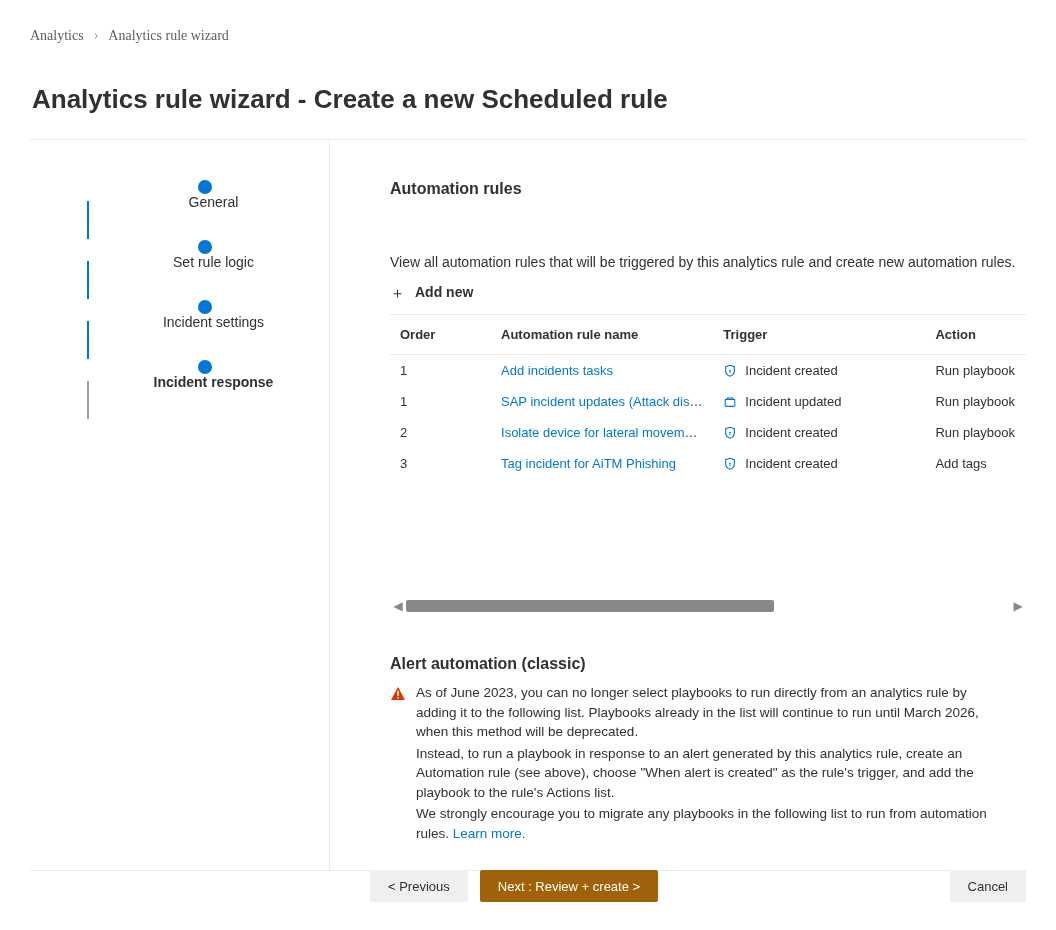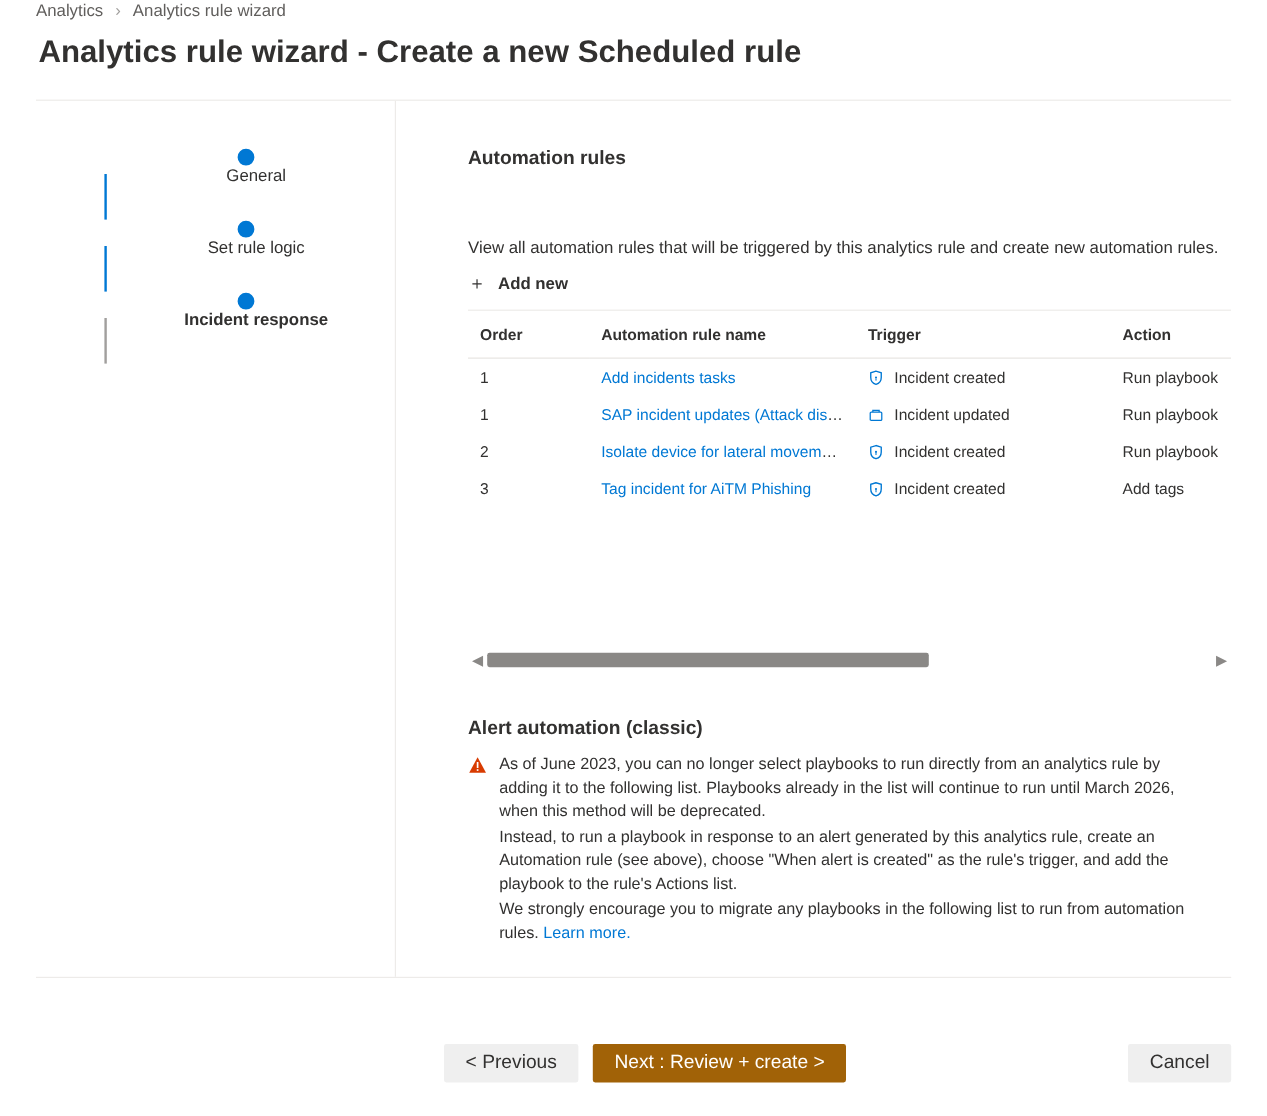--- a/index.html
+++ b/index.html
@@ -12,23 +12,24 @@
     height: 930px;
     overflow: hidden;
     position: relative;
   }
 
   
   .breadcrumb {
     display: flex;
     align-items: flex-end;
     gap: 10px;
-    padding: 0 30px;
+    padding: 28px 30px;
     font-size: 14px;
     color: #605e5c;
+    font-family: Liberation Serif, serif;
   }
   .breadcrumb .crumb-link { color: #605e5c; }
   .breadcrumb .crumb-sep { color: #a19f9d; }
   .breadcrumb .crumb-current { color: #605e5c; }
 
   
   .page-title {
     font-size: 26px;
     font-weight: 600;
     color: #323130;
@@ -221,21 +222,21 @@
   .footer {
     position: absolute;
     left: 0;
     right: 0;
     bottom: 0;
     padding: 18px 30px 28px 30px;
     display: flex;
     align-items: center;
   }
   .btn {
-    font-size: 16px;
+    font-size: 13px;
     height: 32px;
     padding: 0 18px;
     border: none;
     border-radius: 2px;
     cursor: pointer;
     font-family: inherit;
     margin-top: 36px;
   }
   .btn-secondary {
     background: #efefef;
@@ -264,20 +265,25 @@
 
   <nav class="stepper">
     <div class="step">
       <span class="step-dot"></span>
       <span class="step-label">General</span>
       <span class="step-line"></span>
     </div>
     <div class="step">
       <span class="step-dot"></span>
       <span class="step-label">Set rule logic</span>
+      <span class="step-line"></span>
+    </div>
+    <div class="step">
+      <span class="step-dot"></span>
+      <span class="step-label">Incident settings</span>
       <span class="step-line"></span>
     </div>
     <div class="step active">
       <span class="step-dot"></span>
       <span class="step-label">Incident response</span>
       <span class="step-line pending"></span>
     </div>
   </nav>
 
   <div class="content">

